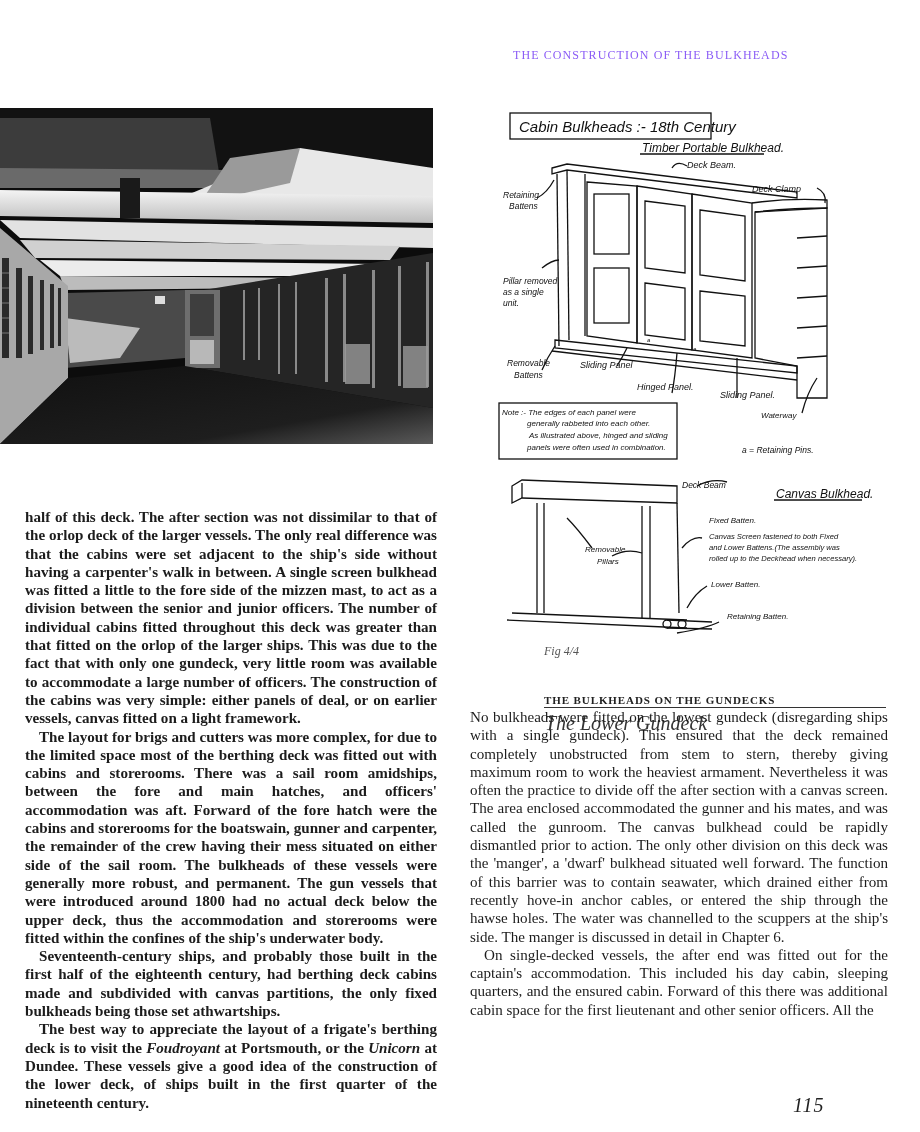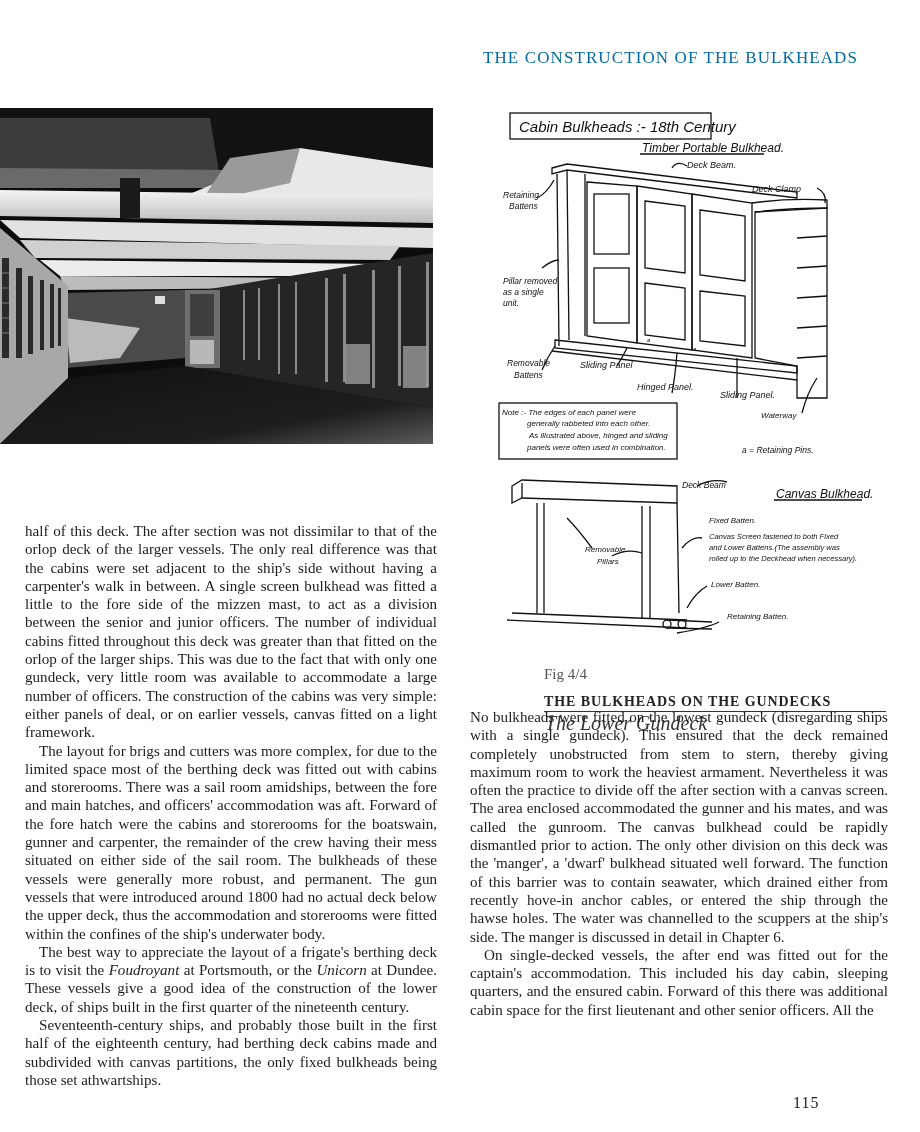--- a/index.html
+++ b/index.html
@@ -1,29 +1,29 @@
 <!DOCTYPE html>
 <html><head>
 <meta charset="utf-8">
 <style>
   html, body { margin: 0; padding: 0; background: #ffffff; }
   body { width: 920px; height: 1132px; position: relative; overflow: hidden; font-family: "DejaVu Serif", serif; color: #1c1c1c; }
-  .running-head { position: absolute; left: 483px; top: 48px; font-family: "Liberation Serif", serif; font-size: 17px; letter-spacing: 1.1px; color: #0369a1; }
+  .running-head { position: absolute; left: 513px; top: 48px; font-family: "Liberation Serif", serif; font-size: 12px; letter-spacing: 1.1px; color: #8b5cf6; }
   .photo { position: absolute; left: 0; top: 108px; width: 433px; height: 336px; background: #0e0e0e; overflow: hidden; }
   .photo svg { display: block; }
   .figure { position: absolute; left: 497px; top: 108px; width: 400px; height: 560px; }
   .hand { font-family: "Liberation Sans", sans-serif; font-style: italic; fill: #111; }
-  .fig-caption { position: absolute; left: 544px; top: 666px; font-family: "Liberation Serif", serif; font-size: 15px; color: #555; }
-  .col-left { position: absolute; left: 25px; top: 522px; width: 412px; }
+  .fig-caption { position: absolute; left: 544px; top: 644px; font-family: "Liberation Serif", serif; font-style: italic; font-size: 12px; color: #555; }
+  .col-left { position: absolute; left: 25px; top: 508px; width: 412px; font-weight: bold; }
   .col-right { position: absolute; left: 470px; top: 708px; width: 418px; }
   p { margin: 0; font-family: "Liberation Serif", serif; font-size: 15.1px; line-height: 18.3px; text-align: justify; }
   p.indent { text-indent: 14px; }
-  .section-heading { position: absolute; left: 544px; top: 694px; width: 342px; font-family: "Liberation Serif", serif; font-weight: bold; font-size: 14px; letter-spacing: 0.9px; border-bottom: 1.2px solid #333; padding-bottom: 1px; color: #222; }
+  .section-heading { position: absolute; left: 544px; top: 694px; width: 342px; font-family: "Liberation Serif", serif; font-weight: bold; font-size: 11px; letter-spacing: 0.9px; border-bottom: 1.2px solid #333; padding-bottom: 1px; color: #222; }
   .subsection-heading { position: absolute; left: 545px; top: 712px; font-family: "Liberation Serif", serif; font-style: italic; font-size: 20px; color: #333; }
-  .page-number { position: absolute; left: 793px; top: 1094px; font-family: "Liberation Serif", serif; font-size: 16px; letter-spacing: 1px; color: #222; }
+  .page-number { position: absolute; left: 793px; top: 1094px; font-family: "Liberation Serif", serif; font-style: italic; font-size: 20px; letter-spacing: 1px; color: #222; }
   em { font-style: italic; }
 </style>
 </head>
 <body>
 
 <div class="running-head">THE CONSTRUCTION OF THE BULKHEADS</div>
 
 <div class="photo">
   <svg width="433" height="336" viewBox="0 0 433 336">
     <defs>
@@ -206,22 +206,22 @@
     <text class="hand" x="214" y="479" font-size="8">Lower Batten.</text>
     <text class="hand" x="230" y="511" font-size="8">Retaining Batten.</text>
   </svg>
 </div>
 
 <div class="fig-caption">Fig 4/4</div>
 
 <div class="col-left">
   <p>half of this deck. The after section was not dissimilar to that of the orlop deck of the larger vessels. The only real difference was that the cabins were set adjacent to the ship's side without having a carpenter's walk in between. A single screen bulkhead was fitted a little to the fore side of the mizzen mast, to act as a division between the senior and junior officers. The number of individual cabins fitted throughout this deck was greater than that fitted on the orlop of the larger ships. This was due to the fact that with only one gundeck, very little room was available to accommodate a large number of officers. The construction of the cabins was very simple: either panels of deal, or on earlier vessels, canvas fitted on a light framework.</p>
   <p class="indent">The layout for brigs and cutters was more complex, for due to the limited space most of the berthing deck was fitted out with cabins and storerooms. There was a sail room amidships, between the fore and main hatches, and officers' accommodation was aft. Forward of the fore hatch were the cabins and storerooms for the boatswain, gunner and carpenter, the remainder of the crew having their mess situated on either side of the sail room. The bulkheads of these vessels were generally more robust, and permanent. The gun vessels that were introduced around 1800 had no actual deck below the upper deck, thus the accommodation and storerooms were fitted within the confines of the ship's underwater body.</p>
+  <p class="indent">Seventeenth-century ships, and probably those built in the first half of the eighteenth century, had berthing deck cabins made and subdivided with canvas partitions, the only fixed bulkheads being those set athwartships.</p>
   <p class="indent"><span>The best way to appreciate the layout of a frigate's berthing deck is to visit the </span><em>Foudroyant</em><span> at Portsmouth, or the </span><em>Unicorn</em><span> at Dundee. These vessels give a good idea of the construction of the lower deck, of ships built in the first quarter of the nineteenth century.</span></p>
-  <p class="indent">Seventeenth-century ships, and probably those built in the first half of the eighteenth century, had berthing deck cabins made and subdivided with canvas partitions, the only fixed bulkheads being those set athwartships.</p>
 </div>
 
 <div class="section-heading">THE BULKHEADS ON THE GUNDECKS</div>
 <div class="subsection-heading">The Lower Gundeck</div>
 
 <div class="col-right">
   <p>No bulkheads were fitted on the lowest gundeck (disregarding ships with a single gundeck). This ensured that the deck remained completely unobstructed from stem to stern, thereby giving maximum room to work the heaviest armament. Nevertheless it was often the practice to divide off the after section with a canvas screen. The area enclosed accommodated the gunner and his mates, and was called the gunroom. The canvas bulkhead could be rapidly dismantled prior to action. The only other division on this deck was the 'manger', a 'dwarf' bulkhead situated well forward. The function of this barrier was to contain seawater, which drained either from recently hove-in anchor cables, or entered the ship through the hawse holes. The water was channelled to the scuppers at the ship's side. The manger is discussed in detail in Chapter 6.</p>
   <p class="indent">On single-decked vessels, the after end was fitted out for the captain's accommodation. This included his day cabin, sleeping quarters, and the ensured cabin. Forward of this there was additional cabin space for the first lieutenant and other senior officers. All the</p>
 </div>
 

